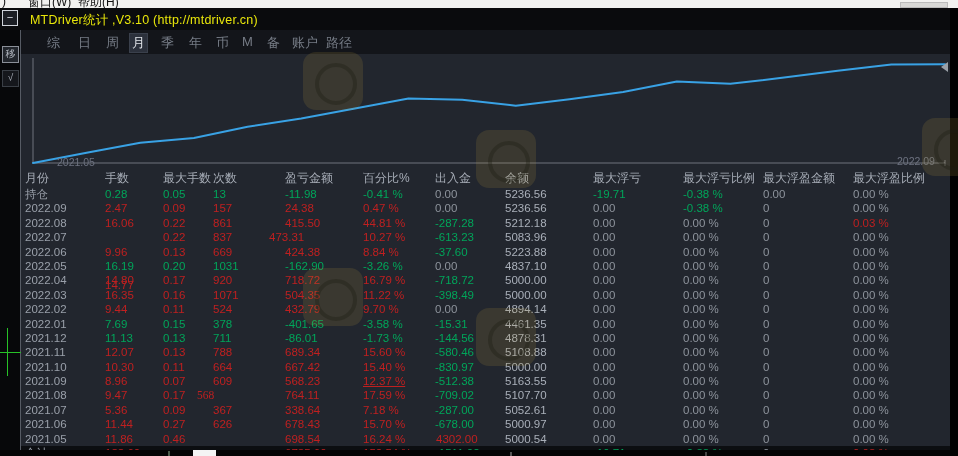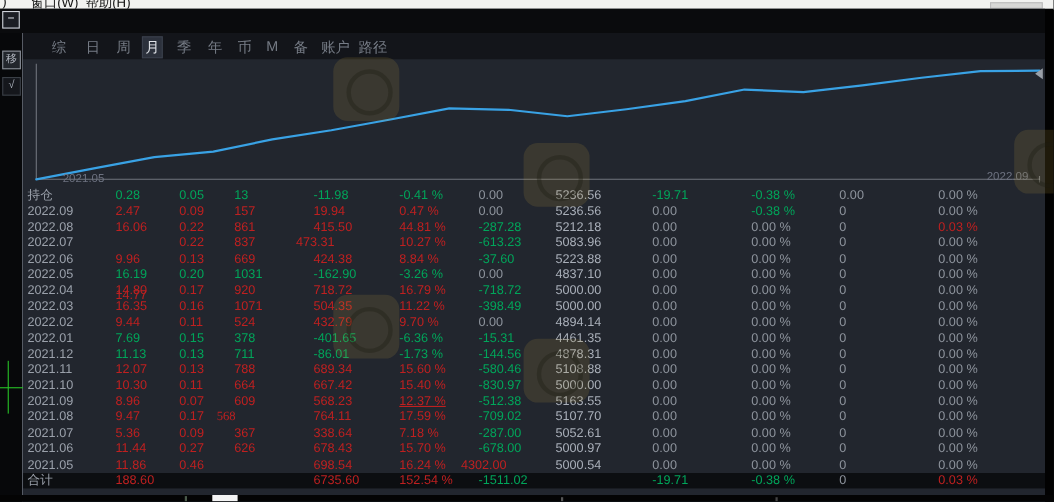--- a/index.html
+++ b/index.html
@@ -69,20 +69,21 @@
     <span class="mfrag">)</span>
     <span class="mitem" style="left:28px">窗口(W)</span>
     <span class="mitem" style="left:78px">帮助(H)</span>
     <div class="mbtns"></div>
   </div>
 
   <div class="appwin">
 
     <div class="titlebar">
       <div class="minbox">−</div>
+      <span class="title">MTDriver统计 ,V3.10 (http://mtdriver.cn)</span>
     </div>
 
     <div class="sidebar">
       <div class="movebox">移</div>
       <div class="sbcheck">√</div>
       <div class="cross-v"></div>
       <div class="cross-h"></div>
     </div>
 
     <div class="toolbar" id="toolbar">
@@ -107,40 +108,54 @@
         <line x1="12" y1="109" x2="924" y2="109" stroke="rgba(175,180,190,0.55)" stroke-width="1"></line>
         <line x1="924" y1="106" x2="924" y2="112" stroke="rgba(175,180,190,0.55)" stroke-width="1"></line>
         <polyline id="equityline" fill="none" stroke-width="2" stroke-linejoin="round" stroke-linecap="round" points="12.0,109.0 65.6,98.8 119.3,88.8 172.9,83.9 226.6,72.7 280.2,64.4 333.9,54.6 387.5,44.5 441.2,45.8 494.8,51.7 548.5,45.3 602.1,37.9 655.8,27.4 709.4,29.8 763.1,23.6 816.7,16.7 870.4,10.6 924.0,10.2" stroke="#39a2e5"></polyline>
       </svg>
       <span class="xlab start">2021.05</span>
       <span class="xlab end">2022.09</span>
       <div class="endtri"></div>
     </div>
 
     <div id="table">
+        <div class="trow thead">
+          <span class="cell" style="left: 4px;">月份</span>
+          <span class="cell" style="left: 84px;">手数</span>
+          <span class="cell" style="left: 142px;">最大手数</span>
+          <span class="cell" style="left: 192px;">次数</span>
+          <span class="cell" style="left: 264px;">盈亏金额</span>
+          <span class="cell" style="left: 342px;">百分比%</span>
+          <span class="cell" style="left: 414px;">出入金</span>
+          <span class="cell" style="left: 484px;">余额</span>
+          <span class="cell" style="left: 572px;">最大浮亏</span>
+          <span class="cell" style="left: 662px;">最大浮亏比例</span>
+          <span class="cell" style="left: 742px;">最大浮盈金额</span>
+          <span class="cell" style="left: 832px;">最大浮盈比例</span>
+        </div>
         <div class="trow">
           <span class="cell c-m namecell" style="left: 4px;">持仓</span>
           <span class="cell c-g" style="left: 84px;">0.28</span>
           <span class="cell c-g" style="left: 142px;">0.05</span>
           <span class="cell c-g" style="left: 192px;">13</span>
           <span class="cell c-g" style="left: 264px;">-11.98</span>
           <span class="cell c-g" style="left: 342px;">-0.41 %</span>
           <span class="cell c-m" style="left: 414px;">0.00</span>
           <span class="cell c-w" style="left: 484px;">5236.56</span>
           <span class="cell c-g" style="left: 572px;">-19.71</span>
           <span class="cell c-g" style="left: 662px;">-0.38 %</span>
           <span class="cell c-m" style="left: 742px;">0.00</span>
           <span class="cell c-m" style="left: 832px;">0.00 %</span>
         </div>
         <div class="trow">
           <span class="cell c-m namecell" style="left: 4px;">2022.09</span>
           <span class="cell c-r" style="left: 84px;">2.47</span>
           <span class="cell c-r" style="left: 142px;">0.09</span>
           <span class="cell c-r" style="left: 192px;">157</span>
-          <span class="cell c-r" style="left: 264px;">19.94</span>
+          <span class="cell c-r" style="left: 264px;">24.38</span>
           <span class="cell c-r" style="left: 342px;">0.47 %</span>
           <span class="cell c-m" style="left: 414px;">0.00</span>
           <span class="cell c-w" style="left: 484px;">5236.56</span>
           <span class="cell c-m" style="left: 572px;">0.00</span>
           <span class="cell c-g" style="left: 662px;">-0.38 %</span>
           <span class="cell c-m" style="left: 742px;">0</span>
           <span class="cell c-m" style="left: 832px;">0.00 %</span>
         </div>
         <div class="trow">
           <span class="cell c-m namecell" style="left: 4px;">2022.08</span>
@@ -239,21 +254,21 @@
           <span class="cell c-m" style="left: 662px;">0.00 %</span>
           <span class="cell c-m" style="left: 742px;">0</span>
           <span class="cell c-m" style="left: 832px;">0.00 %</span>
         </div>
         <div class="trow">
           <span class="cell c-m namecell" style="left: 4px;">2022.01</span>
           <span class="cell c-g" style="left: 84px;">7.69</span>
           <span class="cell c-g" style="left: 142px;">0.15</span>
           <span class="cell c-g" style="left: 192px;">378</span>
           <span class="cell c-g" style="left: 264px;">-401.65</span>
-          <span class="cell c-g" style="left: 342px;">-6.36 %</span>
+          <span class="cell c-g" style="left: 342px;">-3.58 %</span>
           <span class="cell c-g" style="left: 414px;">-15.31</span>
           <span class="cell c-w" style="left: 484px;">4461.35</span>
           <span class="cell c-m" style="left: 572px;">0.00</span>
           <span class="cell c-m" style="left: 662px;">0.00 %</span>
           <span class="cell c-m" style="left: 742px;">0</span>
           <span class="cell c-m" style="left: 832px;">0.00 %</span>
         </div>
         <div class="trow">
           <span class="cell c-m namecell" style="left: 4px;">2021.12</span>
           <span class="cell c-g" style="left: 84px;">11.13</span>
@@ -352,21 +367,21 @@
           <span class="cell c-m" style="left: 742px;">0</span>
           <span class="cell c-m" style="left: 832px;">0.00 %</span>
         </div>
         <div class="trow">
           <span class="cell c-m namecell" style="left: 4px;">2021.05</span>
           <span class="cell c-r" style="left: 84px;">11.86</span>
           <span class="cell c-r" style="left: 142px;">0.46</span>
           <span class="cell c-r" style="left: 192px; margin-top: 48px;">393</span>
           <span class="cell c-r" style="left: 264px;">698.54</span>
           <span class="cell c-r" style="left: 342px;">16.24 %</span>
-          <span class="cell c-r" style="left: 398px;">4302.00</span>
+          <span class="cell c-r" style="left: 415px;">4302.00</span>
           <span class="cell c-w" style="left: 484px;">5000.54</span>
           <span class="cell c-m" style="left: 572px;">0.00</span>
           <span class="cell c-m" style="left: 662px;">0.00 %</span>
           <span class="cell c-m" style="left: 742px;">0</span>
           <span class="cell c-m" style="left: 832px;">0.00 %</span>
         </div>
         <div class="trow total">
           <span class="cell c-m namecell" style="left: 4px;">合计</span>
           <span class="cell c-r" style="left: 84px;">188.60</span>
           <span class="cell c-r" style="left: 264px;">6735.60</span>

